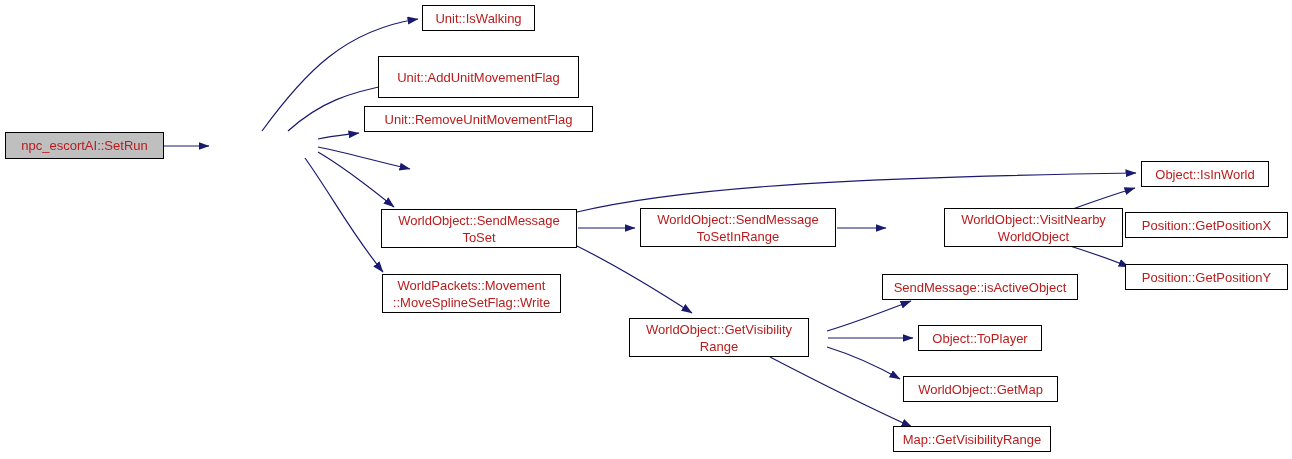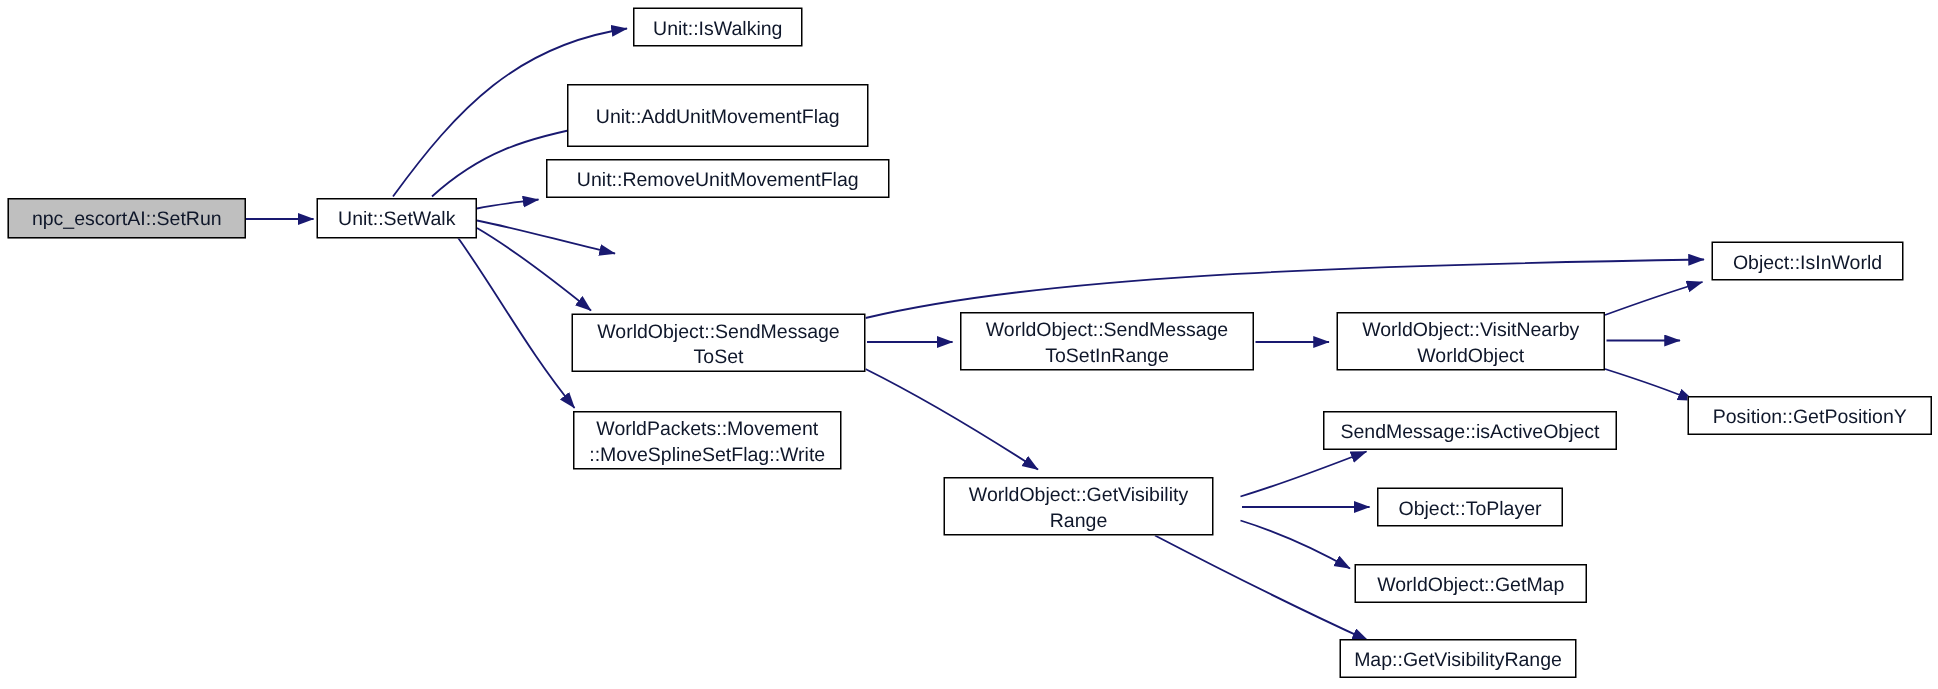--- a/index.html
+++ b/index.html
@@ -26,21 +26,21 @@
     position: absolute;
     box-sizing: border-box;
     background: #ffffff;
     border: 1px solid #000000;
     display: flex;
     align-items: center;
     justify-content: center;
     text-align: center;
     font-size: 13px;
     line-height: 17px;
-    color: #0f172a;
+    color: #b91c1c;
     white-space: pre-line;
     cursor: pointer;
     padding: 0 20px;
   }
   .node.current {
     background: #bfbfbf;
     cursor: default;
     align-items: center;
   }
   .node span {
@@ -77,23 +77,20 @@
       <path d="M828,338 L913,338" marker-end="url(#arrow)"></path>
       <path d="M827,347 C856,356 877,366 900,379" marker-end="url(#arrow)"></path>
       <path d="M770,357 C818,382 866,406 912,427" marker-end="url(#arrow)"></path>
     </g>
   </svg>
 
   <div class="node current" style="left:5px;   top:132px; width:159px; height:27px">
     <span>npc_escortAI::SetRun</span>
   </div>
 
-  <div class="node" style="left:211px; top:132px; width:107px; height:27px">
-    <span>Unit::SetWalk</span>
-  </div>
 
   <div class="node" style="left:422px; top:5px;   width:113px; height:26px">
     <span>Unit::IsWalking</span>
   </div>
 
   <div class="node" style="left:378px; top:56px;  width:201px; height:42px">
     <span>Unit::AddUnitMovementFlag</span>
   </div>
 
   <div class="node" style="left:364px; top:106px; width:229px; height:26px">
@@ -109,29 +106,32 @@
   <div class="node" style="left:382px; top:274px; width:179px; height:39px">
     <span>WorldPackets::Movement
 ::MoveSplineSetFlag::Write</span>
   </div>
 
   <div class="node" style="left:640px; top:208px; width:196px; height:39px">
     <span>WorldObject::SendMessage
 ToSetInRange</span>
   </div>
 
-  <div class="node" style="left:891px; top:208px; width:179px; height:39px">
+  <div class="node" style="left:944px; top:208px; width:179px; height:39px">
     <span>WorldObject::VisitNearby
 WorldObject</span>
   </div>
 
   <div class="node" style="left:1141px; top:161px; width:128px; height:26px">
     <span>Object::IsInWorld</span>
   </div>
 
+  <div class="node" style="left:1125px; top:212px; width:163px; height:26px">
+    <span>Position::GetPositionX</span>
+  </div>
 
   <div class="node" style="left:1125px; top:264px; width:163px; height:26px">
     <span>Position::GetPositionY</span>
   </div>
 
   <div class="node" style="left:629px; top:318px; width:180px; height:39px">
     <span>WorldObject::GetVisibility
 Range</span>
   </div>
 

